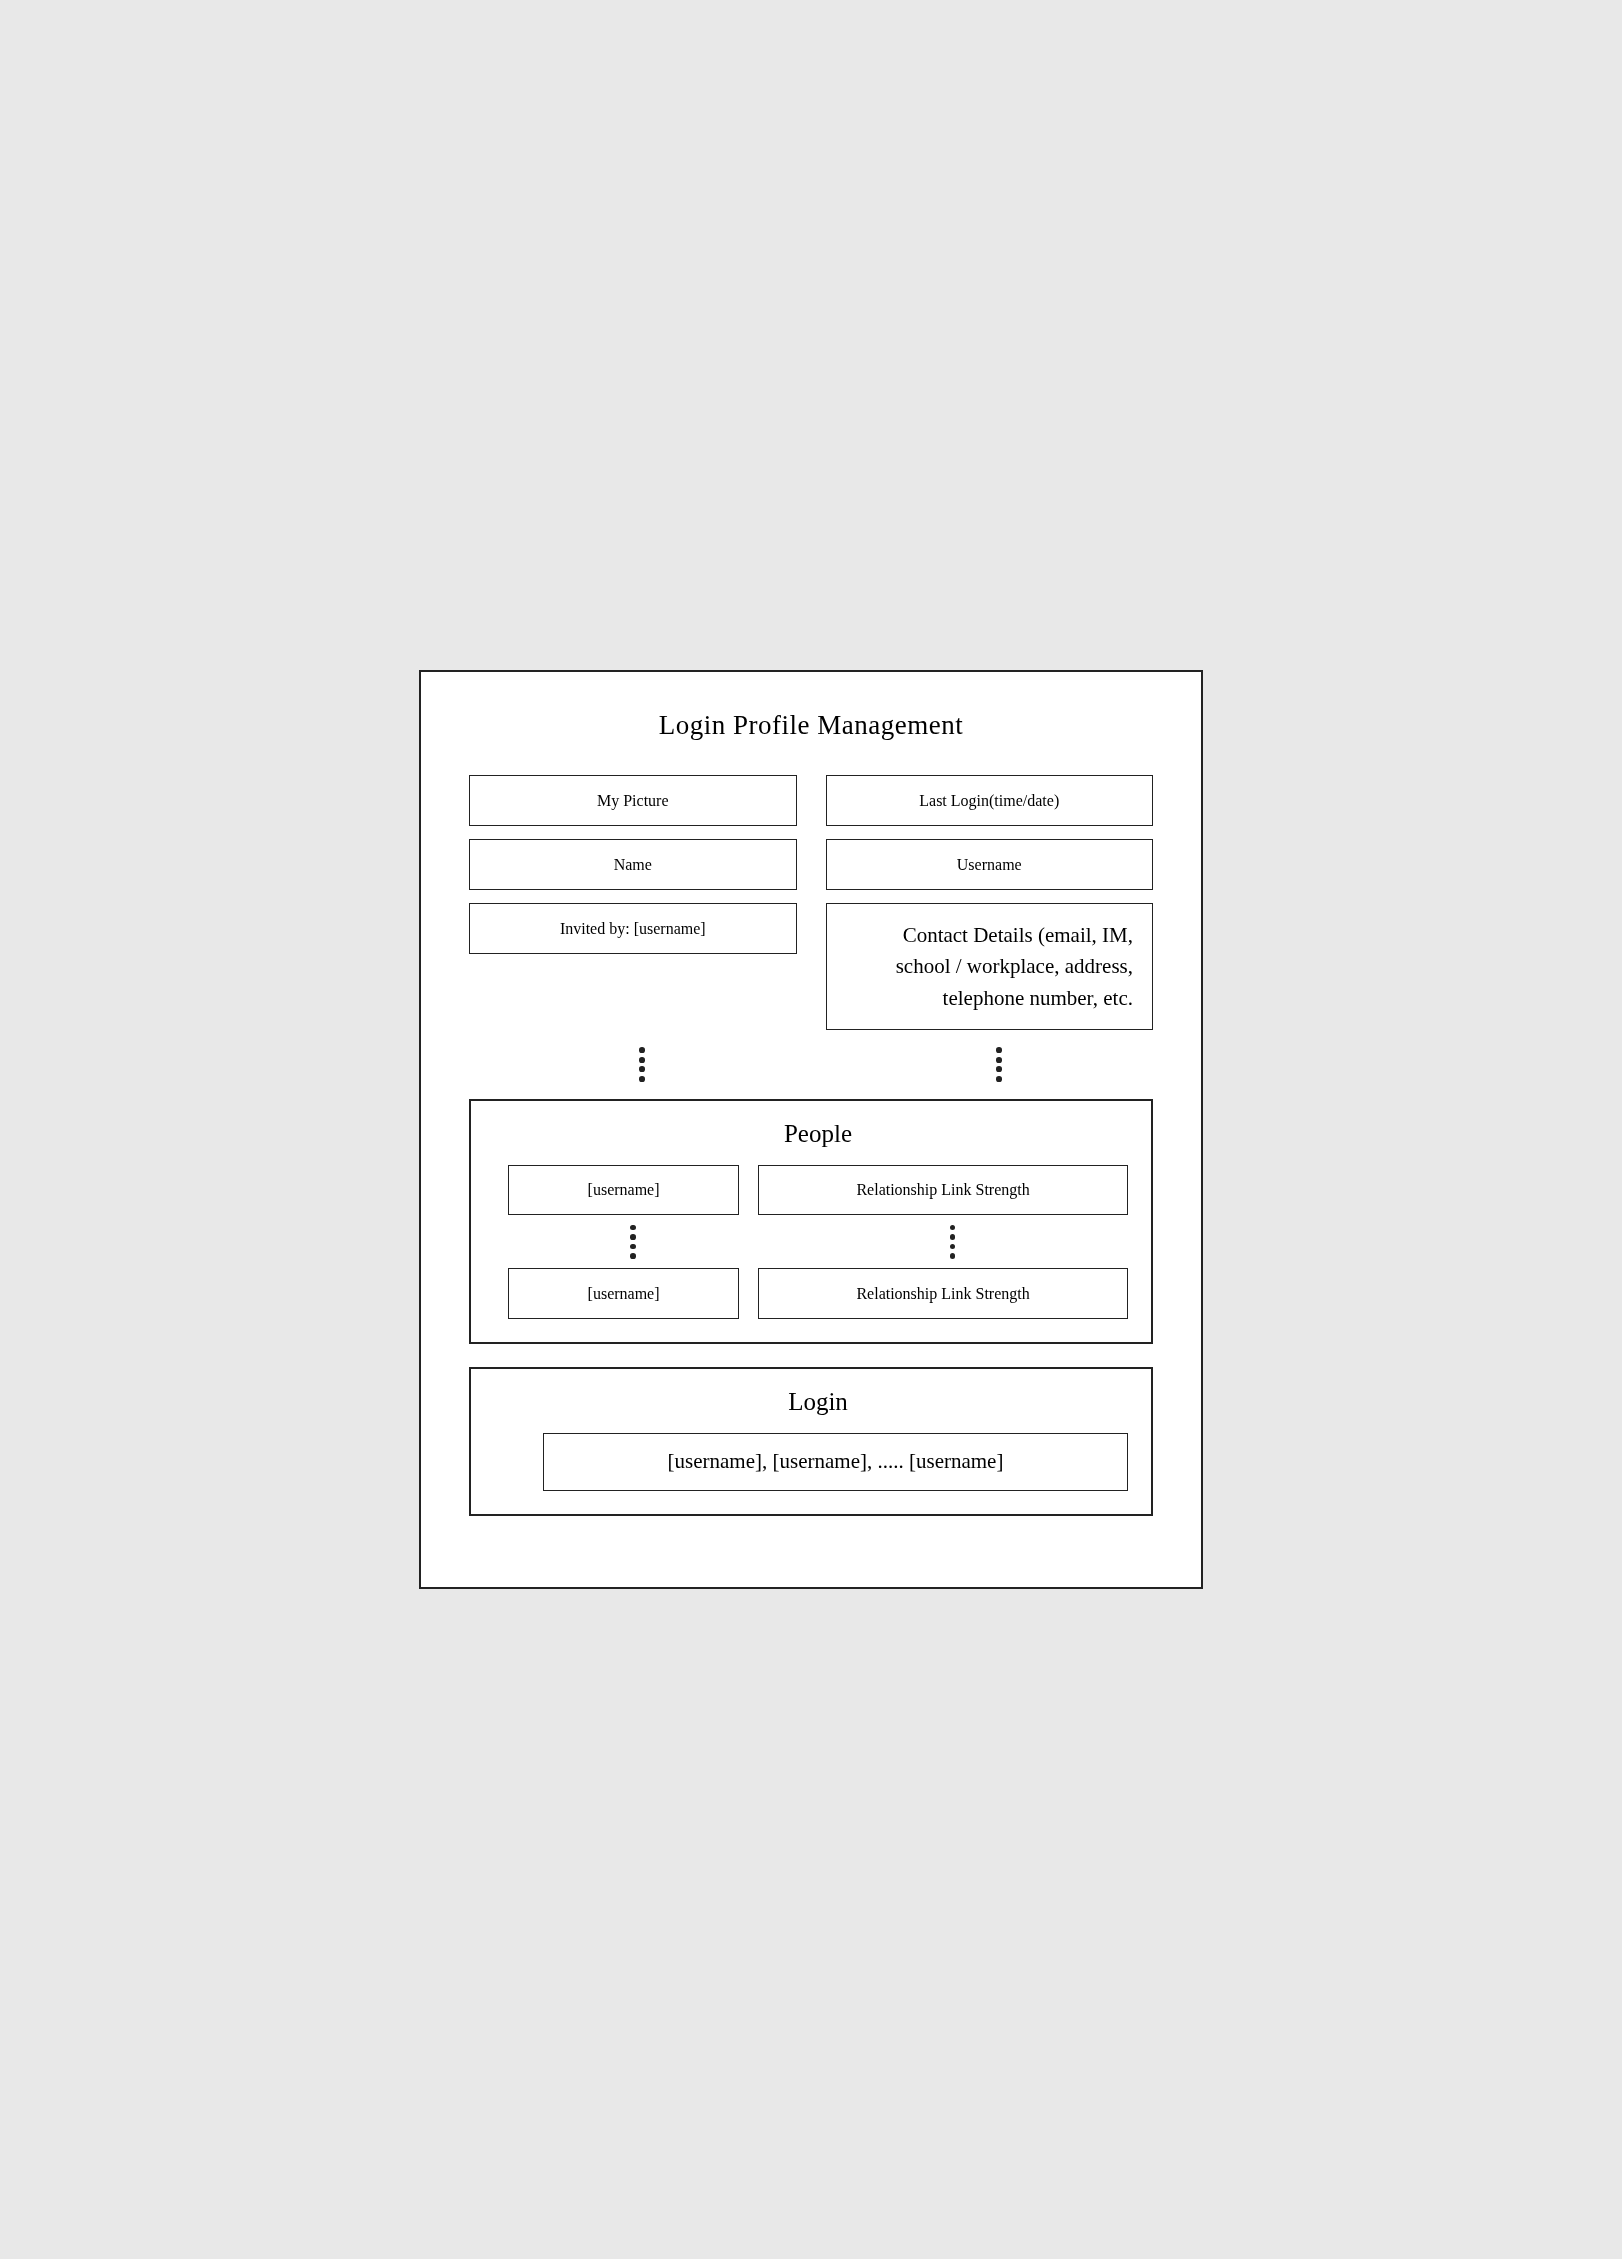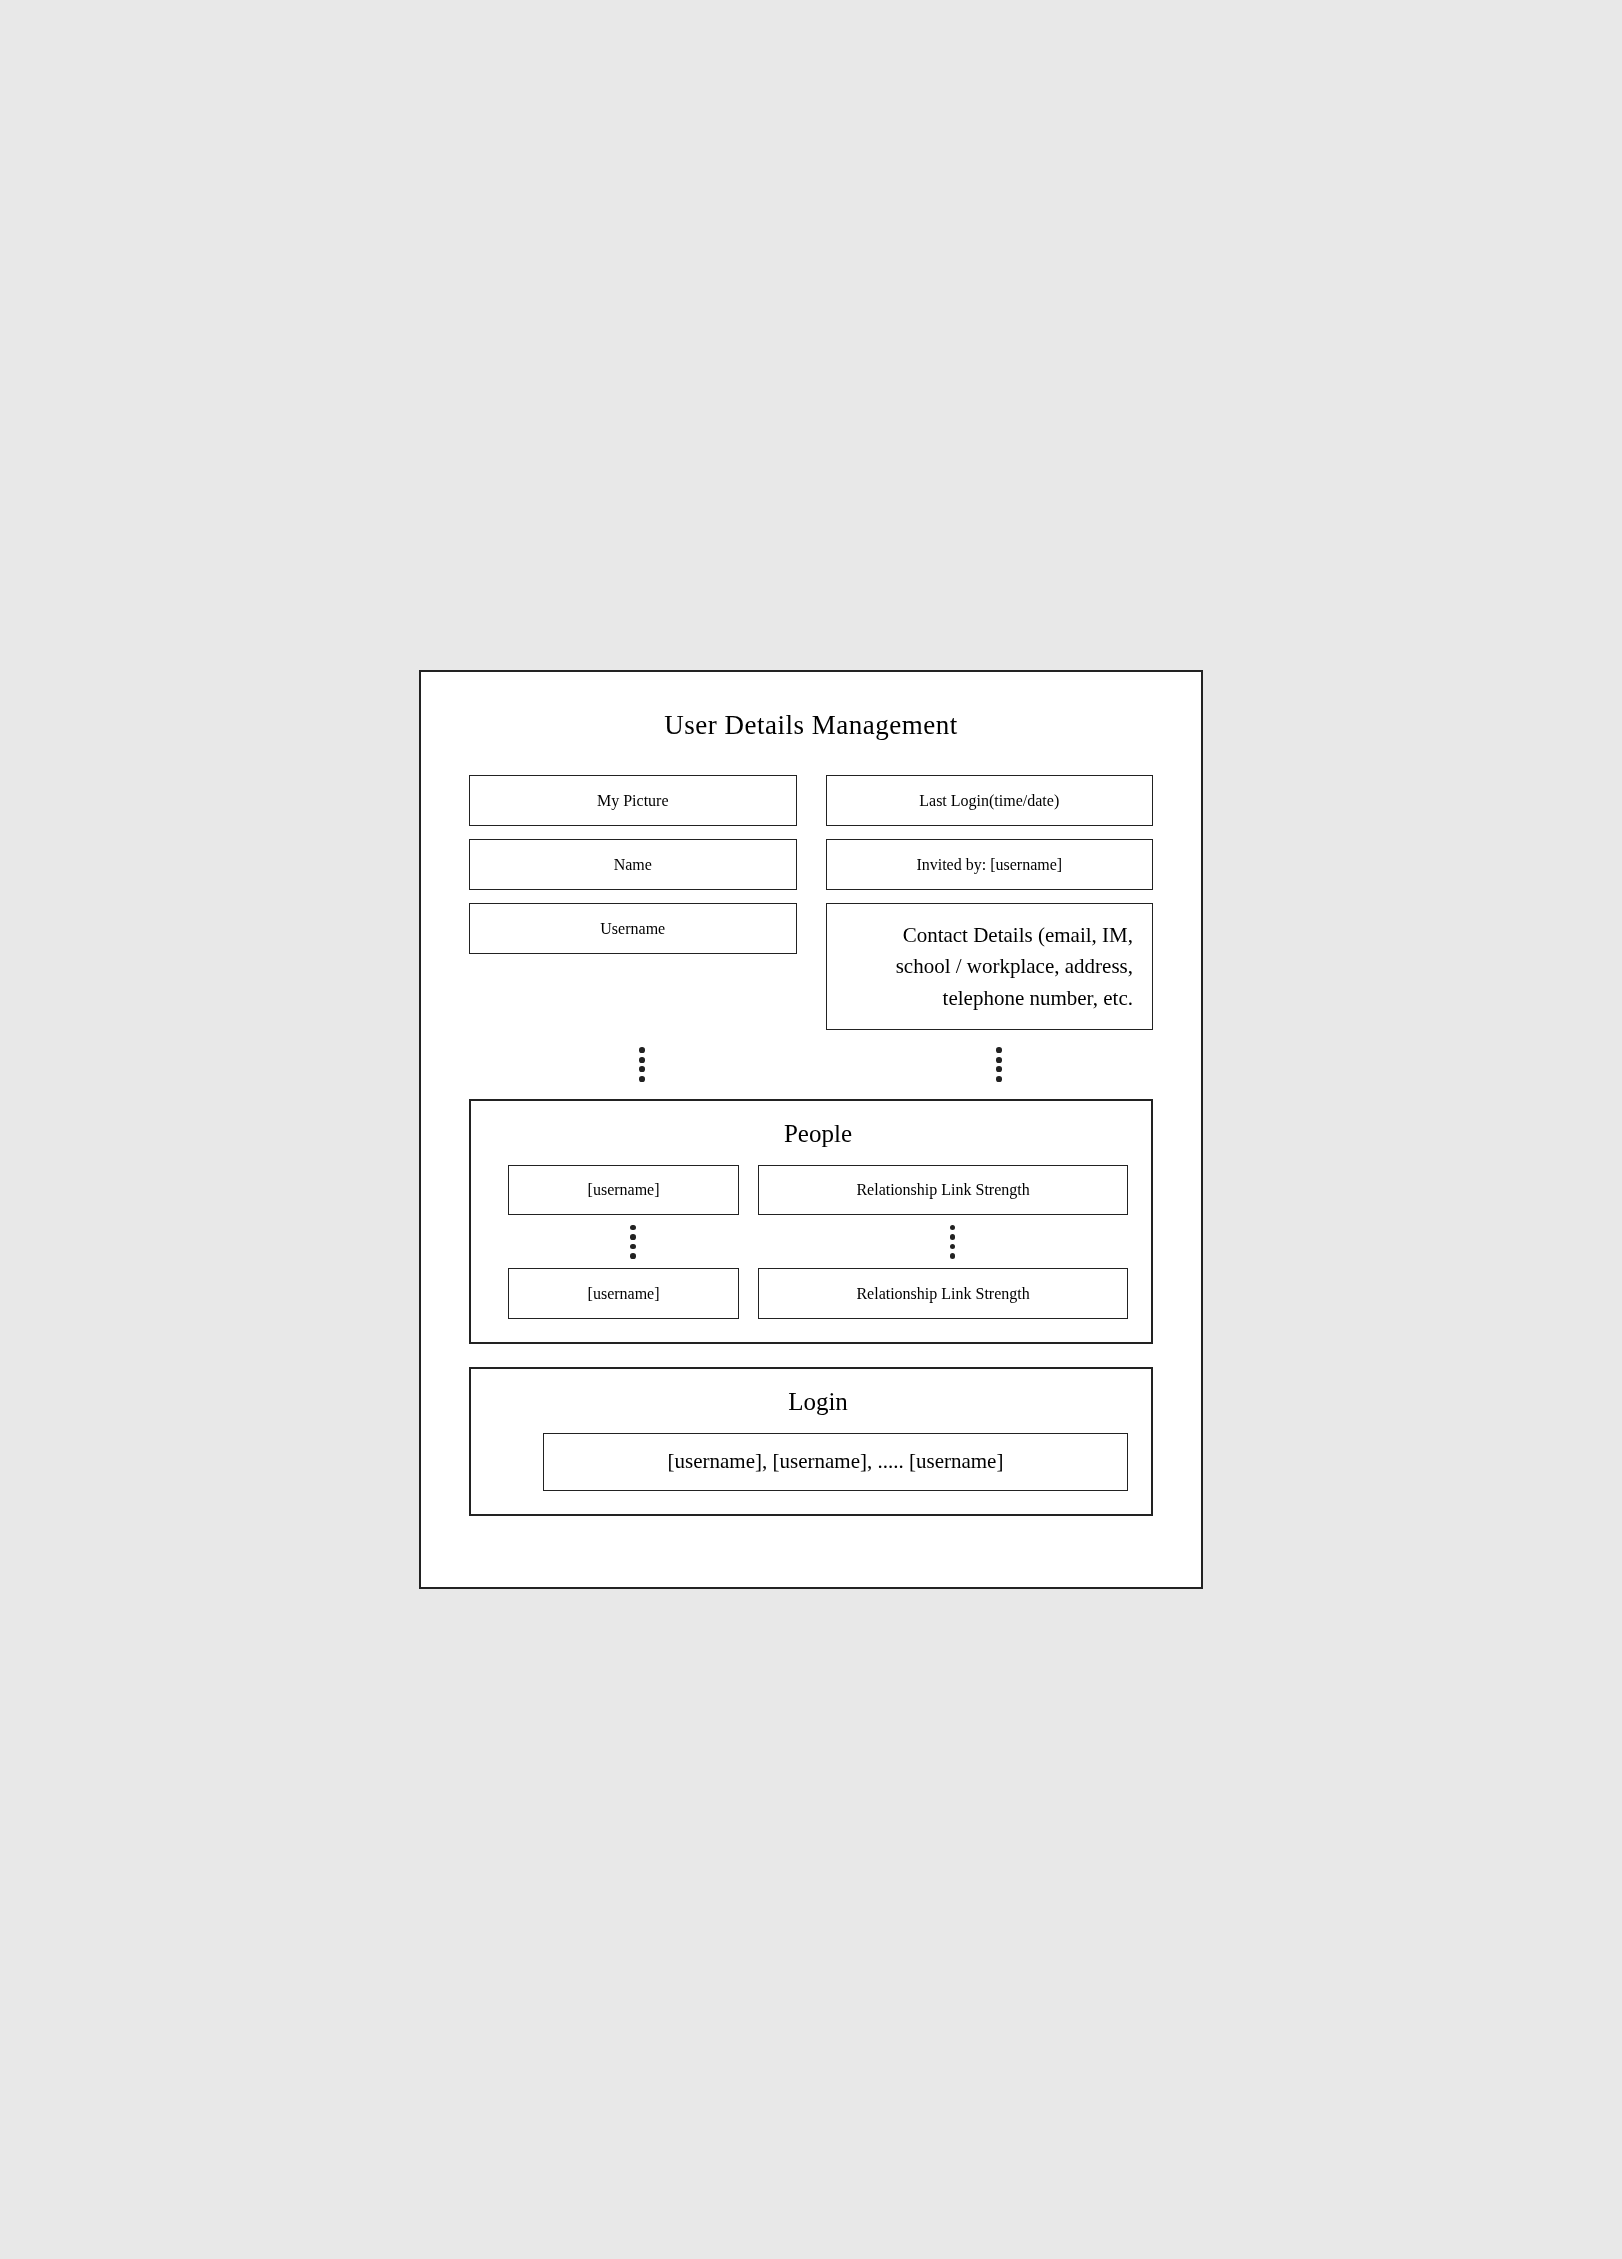--- a/index.html
+++ b/index.html
@@ -123,40 +123,40 @@
       font-size: 21px;
       text-align: center;
       background: #fff;
     }
   </style>
 </head>
 <body>
 
 <div class="outer-container">
 
-  <div class="page-title">User Details Management</div>
+  <div class="page-title">Login Profile Management</div>
 
   <div class="fields-grid">
 
     <div class="field-box">
       <span>My Picture</span>
     </div>
     <div class="field-box">
       <span>Last Login(time/date)</span>
     </div>
 
     <div class="field-box">
       <span>Name</span>
     </div>
     <div class="field-box">
+      <span>Username</span>
+    </div>
+
+    <div class="field-box">
       <span>Invited by: [username]</span>
-    </div>
-
-    <div class="field-box">
-      <span>Username</span>
     </div>
 
     <div class="contact-box">
       <span>Contact Details (email, IM, school / workplace, address, telephone number, etc.</span>
     </div>
   </div>
 
   <div class="dots-row">
     <div class="dots-cell">
       <div class="dot"></div>

